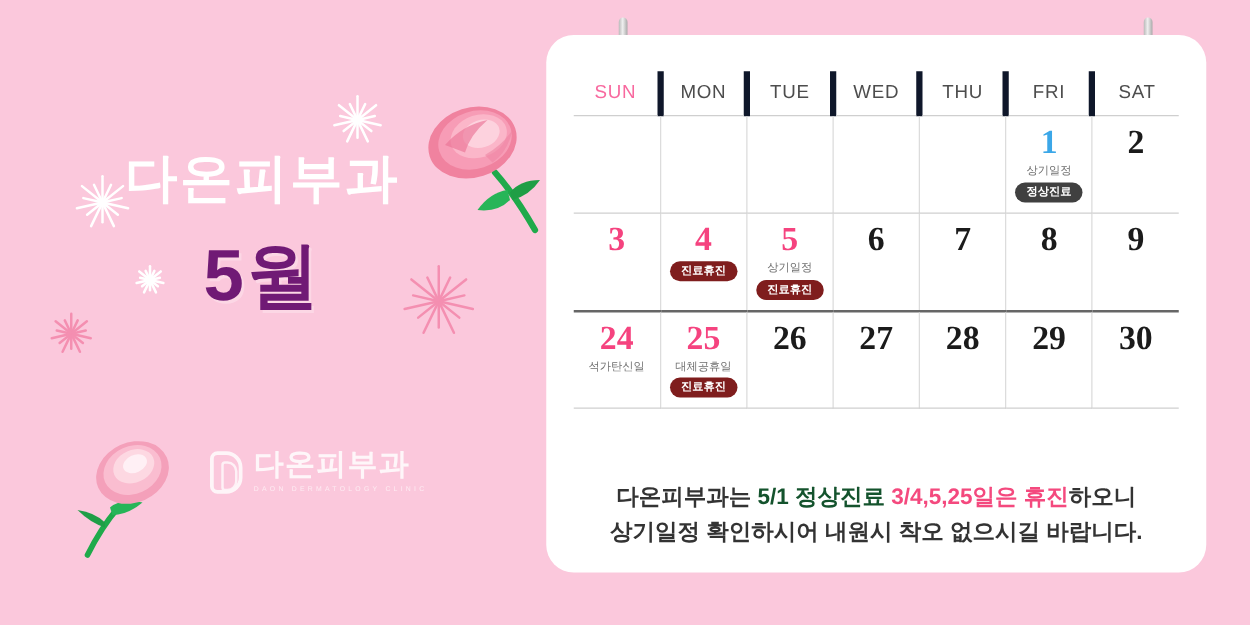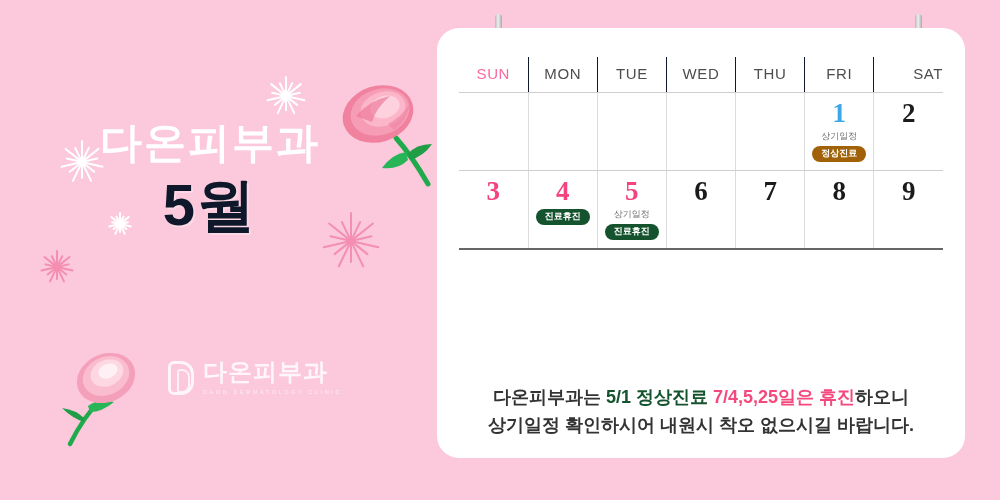--- a/index.html
+++ b/index.html
@@ -25,22 +25,22 @@
   
   .flower { position:absolute; }
 
   
   .title-block { position:absolute; left:0; top:120px; width:420px; text-align:center; }
   .t-clinic {
     font-size:42px; font-weight:bold; color:#ffffff; letter-spacing:2px;
     line-height:1.1;
   }
   .t-month {
-    font-size:58px; font-weight:bold; color:#0f172a; letter-spacing:2px;
-    line-height:1.15; margin-top:6px;
+    font-size:58px; font-weight:bold; color:#701a75; letter-spacing:2px;
+    line-height:1.15; margin-top:22px;
     text-shadow:2px 2px 0 rgba(255,255,255,.28);
   }
   .t-guide {
     font-size:56px; font-weight:bold; color:#f5437f; letter-spacing:1px;
     line-height:1.1; margin-top:-4px;
     text-shadow:2px 2px 0 rgba(255,255,255,.22);
   }
 
   
   .logo { position:absolute; left:168px; top:360px; display:flex; align-items:center; gap:9px; }
@@ -70,45 +70,45 @@
     position:absolute; left:-4px; top:28px; width:23px; height:23px; border-radius:50%;
     background:radial-gradient(circle at 35% 32%, #ffd3e4, #f79dc0 70%, #ee7fab);
   }
 
   .cal { position:absolute; left:22px; top:29px; width:484px; }
   table.grid { width:100%; border-collapse:collapse; table-layout:fixed; }
   table.grid th {
     font-size:15px; font-weight:normal; color:#4d4d4d;
     padding:8px 0 10px; letter-spacing:.6px;
     border-bottom:1px solid #cfcfcf;
-    border-right:1px solid #0f172a;
+    border-right:5px solid #0f172a;
   }
   table.grid th.sun { color:#f8699f; }
-  table.grid th:last-child { border-right:none;text-align:right; }
+  table.grid th:last-child { border-right:none; }
   table.grid td {
     height:78px; vertical-align:top; text-align:center;
     border-bottom:1px solid #cfcfcf;
     border-right:1px solid #dcdcdc;
     padding-top:7px;
   }
   table.grid td:last-child { border-right:none; }
   tr.gap-after td { border-bottom:2px solid #666666; }
   .dnum {
     font-family:"Liberation Serif", serif;
     font-size:27px; font-weight:bold; color:#1b1b1b; line-height:1;
   }
   .dnum.pink { color:#f5437f; }
   .dnum.blue { color:#3ba7e8; }
   .dnote { font-size:9px; color:#6f6f6f; margin-top:5px; line-height:1.1; }
   .badge {
     display:inline-block; margin-top:4px; padding:3px 9px 4px;
     border-radius:9px; font-size:9px; font-weight:bold; color:#ffffff; line-height:1;
   }
-  .badge.work { background:#a16207;text-align:right; }
-  .badge.off  { background:#14532d; }
+  .badge.work { background:#404040;text-align:right; }
+  .badge.off  { background:#7f1d1d; }
 
   
   .note {
     position:absolute; left:22px; top:356px; width:484px; text-align:center;
     font-size:18px; font-weight:bold; color:#333333; line-height:1.55;
   }
   .note .hl-blue { color:#14532d; }
   .note .hl-pink { color:#f4497e; }
 </style>
 </head>
@@ -287,24 +287,46 @@
               <td>
                 <div class="dnum">7</div>
               </td>
               <td>
                 <div class="dnum">8</div>
               </td>
               <td>
                 <div class="dnum">9</div>
               </td>
             </tr>
+            <tr>
+              <td>
+                <div class="dnum pink">24</div>
+                <div class="dnote">석가탄신일</div>
+              </td>
+              <td><div class="dnum pink">25</div><div class="dnote">대체공휴일</div><div class="badge off">진료휴진</div></td>
+              <td>
+                <div class="dnum">26</div>
+              </td>
+              <td>
+                <div class="dnum">27</div>
+              </td>
+              <td>
+                <div class="dnum">28</div>
+              </td>
+              <td>
+                <div class="dnum">29</div>
+              </td>
+              <td>
+                <div class="dnum">30</div>
+              </td>
+            </tr>
           </tbody>
       </table>
     </div>
 
     <div class="note">
       <div>
-        <span>다온피부과는 </span><span class="hl-blue">5/1 정상진료</span><span> </span><span class="hl-pink">7/4,5,25일은 휴진</span><span>하오니</span>
+        <span>다온피부과는 </span><span class="hl-blue">5/1 정상진료</span><span> </span><span class="hl-pink">3/4,5,25일은 휴진</span><span>하오니</span>
       </div>
       <div>상기일정 확인하시어 내원시 착오 없으시길 바랍니다.</div>
     </div>
   </div>
 </div>
 
 </body></html>

